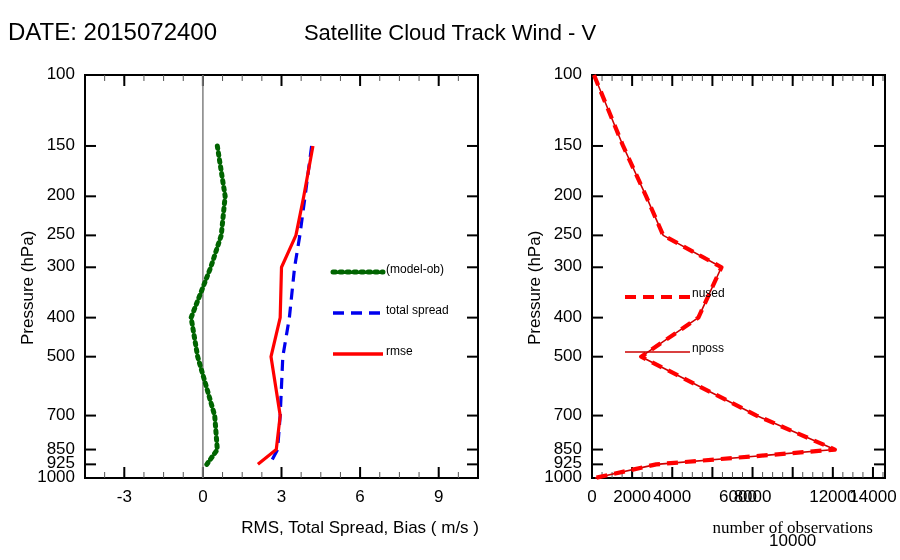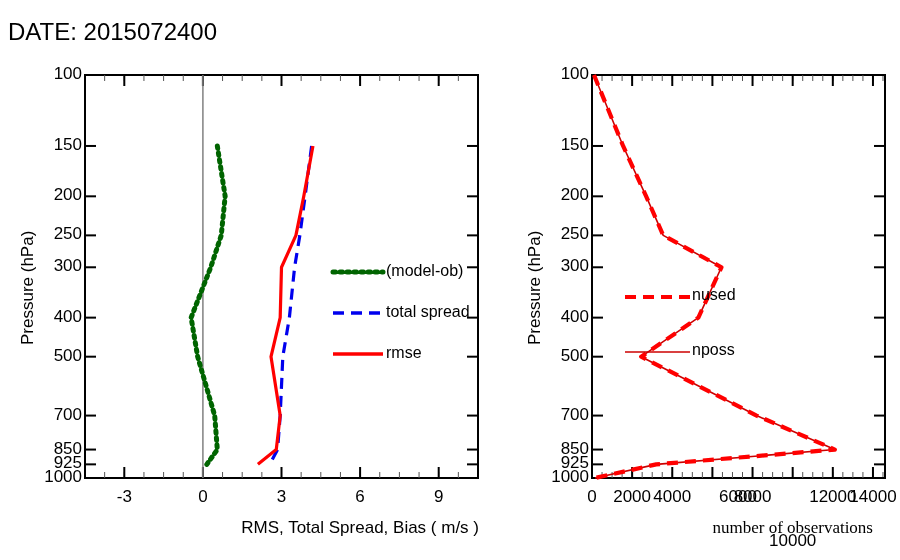--- a/index.html
+++ b/index.html
@@ -42,41 +42,41 @@
   .axis-title-y {
     font-size: 17px;
     white-space: nowrap;
     transform-origin: 0 0;
     transform: rotate(-90deg);
   }
   .tick-label-y {
     font-size: 17px;
     text-align: right;
     white-space: nowrap;
-    margin-left: 7px;
   }
   .tick-label-x {
     font-size: 17px;
     text-align: center;
     white-space: nowrap;
   }
   .legend-text {
-    font-size: 16px;
+    font-size: 12px;
     white-space: nowrap;
     text-align: right;
   }
   svg { display: block; }
 </style>
 </head>
 <body>
 
 <div id="root">
 
   <div class="abs date-label">DATE: 2015072400</div>
 
+  <div class="abs plot-title">Satellite Cloud Track Wind - V</div>
 
   <svg class="abs" id="left-svg" style="left:0; top:0;" width="520" height="560">
       <rect x="85" y="75" width="393" height="403" fill="none" stroke="#000000" stroke-width="2"></rect>
       <line x1="104.65" y1="478" x2="104.65" y2="472" stroke="#555" stroke-width="1"></line>
       <line x1="104.65" y1="75" x2="104.65" y2="81" stroke="#555" stroke-width="1"></line>
       <line x1="124.30000000000001" y1="478" x2="124.30000000000001" y2="472" stroke="#555" stroke-width="1"></line>
       <line x1="124.30000000000001" y1="75" x2="124.30000000000001" y2="81" stroke="#555" stroke-width="1"></line>
       <line x1="143.95" y1="478" x2="143.95" y2="472" stroke="#555" stroke-width="1"></line>
       <line x1="143.95" y1="75" x2="143.95" y2="81" stroke="#555" stroke-width="1"></line>
       <line x1="163.60000000000002" y1="478" x2="163.60000000000002" y2="472" stroke="#555" stroke-width="1"></line>

